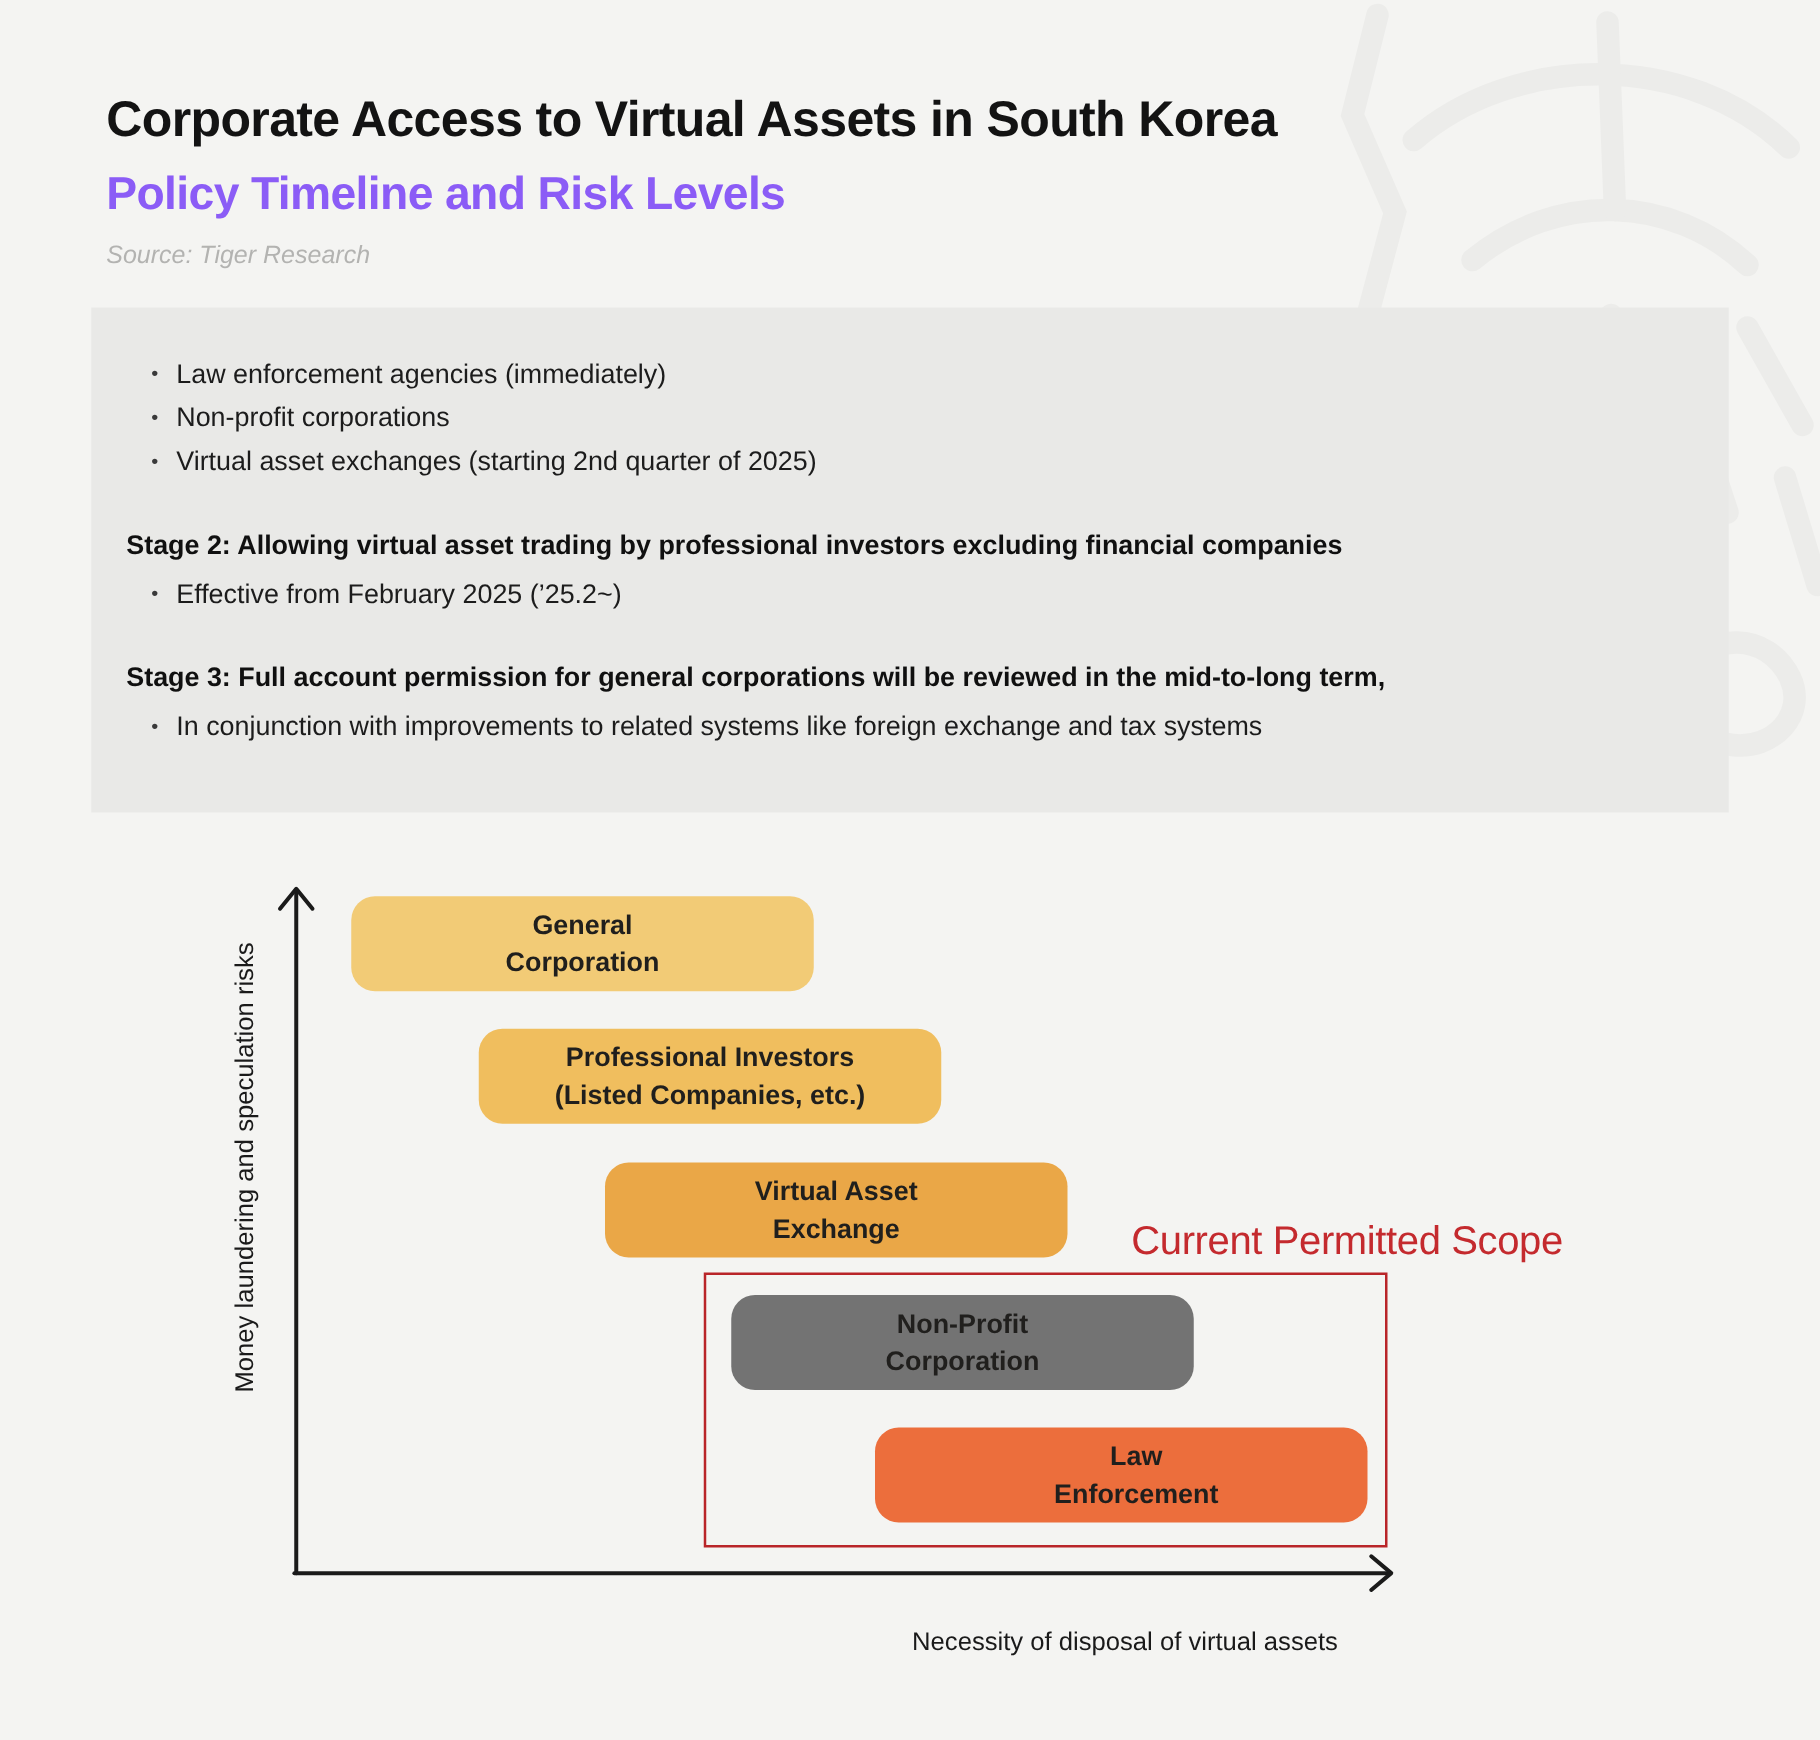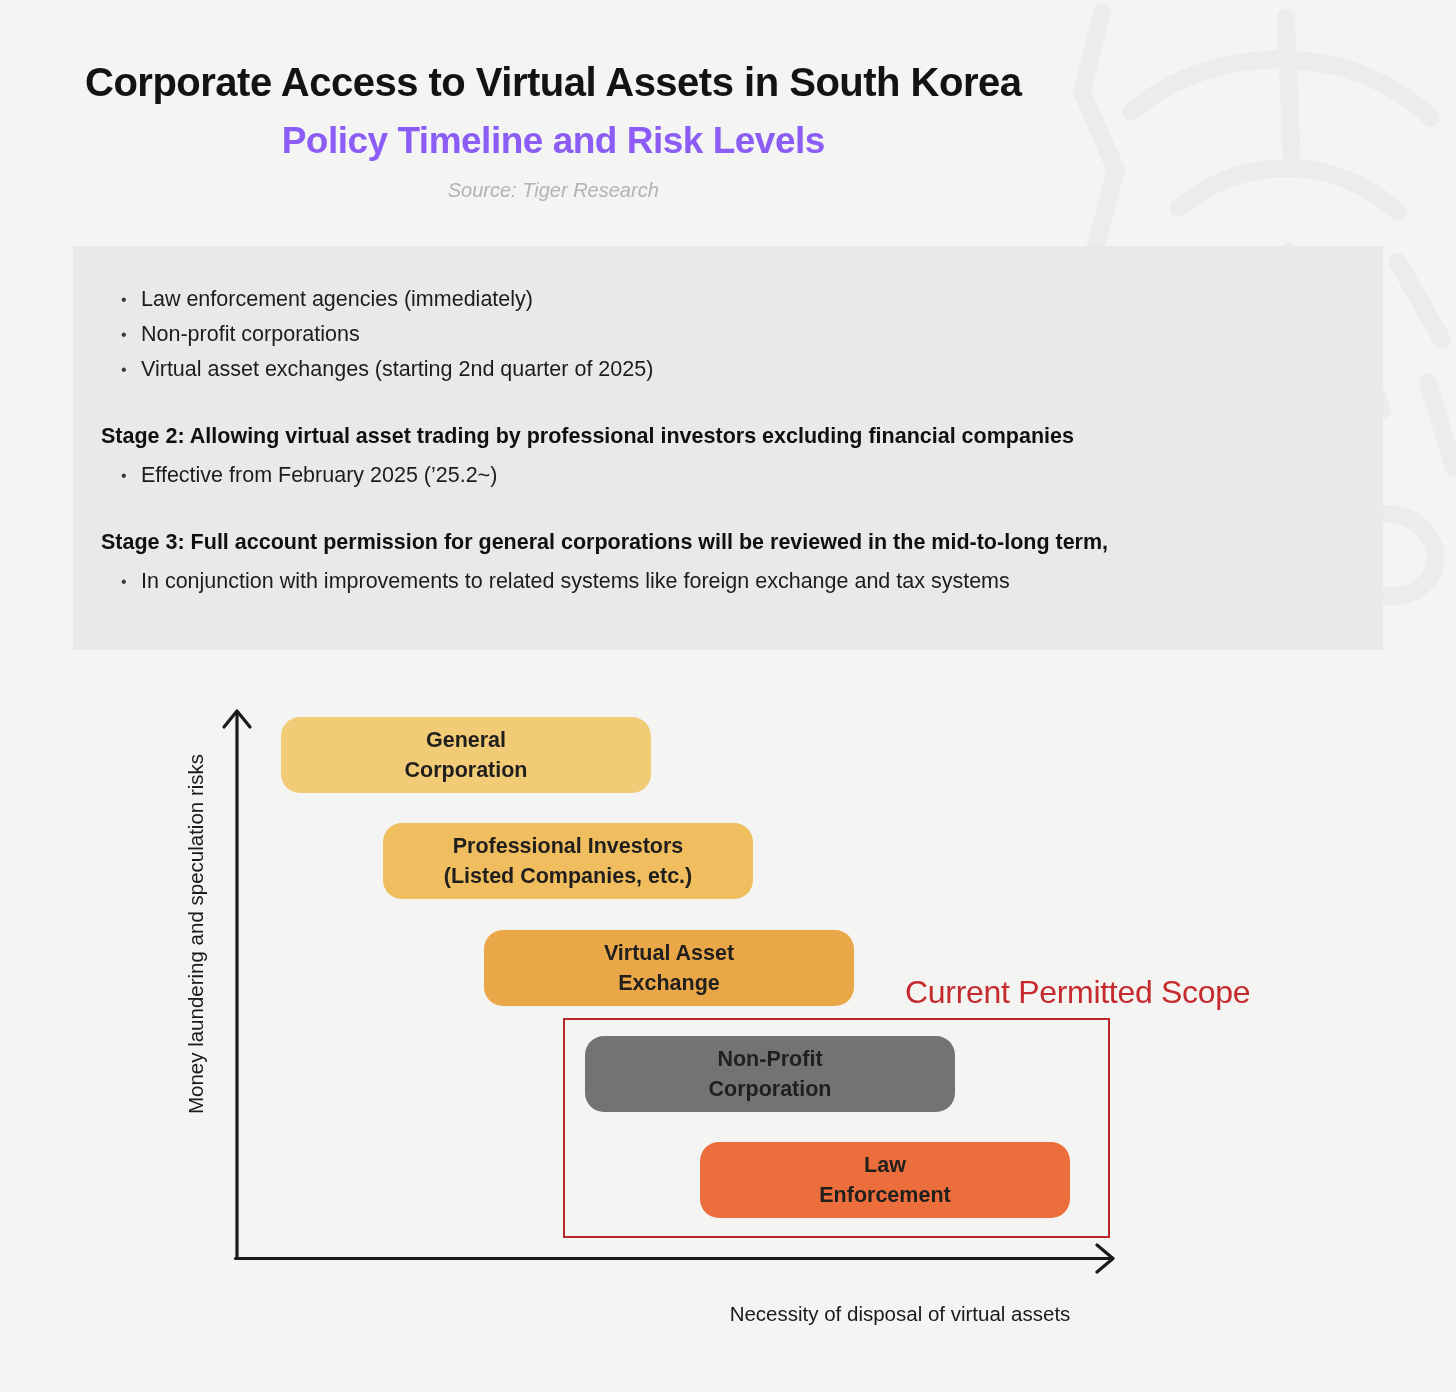--- a/index.html
+++ b/index.html
@@ -6,21 +6,21 @@
   body { background:#F4F4F2; }
   .page {
     position:relative; width:1456px; height:1392px;
     background:#F4F4F2; overflow:hidden;
     font-family:"Liberation Sans","DejaVu Sans",sans-serif;
     color:#161616;
   }
   
   .watermark { position:absolute; top:0; right:0; pointer-events:none; }
   
-  .header { position:absolute; left:85px; top:60px;text-align:center; }
+  .header { position:absolute; left:85px; top:74px; }
   .title { margin:0; font-size:40px; font-weight:700; letter-spacing:-0.5px; color:#131313; }
   .subtitle { margin:15px 0 0; font-size:37px; font-weight:700; letter-spacing:-0.5px; color:#8b5cf6; }
   .source { margin:17px 0 0; font-size:20px; font-style:italic; font-weight:400; color:#B3B3B1; }
   
   .stages-panel {
     position:absolute; left:73px; top:246px; width:1310px; height:404px;
     background:#E9E9E7; box-sizing:border-box; padding:36px 28px;
   }
   .stage { margin:0 0 36px; }
   .stage:last-child { margin-bottom:0; }
@@ -46,21 +46,21 @@
   .bar {
     position:absolute; width:370px; height:76px; border-radius:19px;
     display:flex; align-items:center; justify-content:center; text-align:center;
     font-size:21.5px; font-weight:700; line-height:30px; color:#201F1D;
     white-space:pre-line;
   }
   .bar-0 { left:281px; top:17px; }
   .bar-1 { left:383px; top:123px; }
   .bar-2 { left:484px; top:230px; }
   .bar-3 { left:585px; top:336px; }
-  .bar-4 { left:700px; top:442px; }
+  .bar-4 { left:700px; top:442px;padding-left:24px; }
   .scope-box {
     position:absolute; left:563px; top:318px; width:547px; height:220px;
     border:2.5px solid #B92529; box-sizing:border-box; background:transparent;
   }
   .scope-label {
     position:absolute; left:905px; top:274px;
     font-size:32px; font-weight:400; letter-spacing:-0.3px;
     color:#C42A2E; white-space:nowrap;
   }
 </style>

